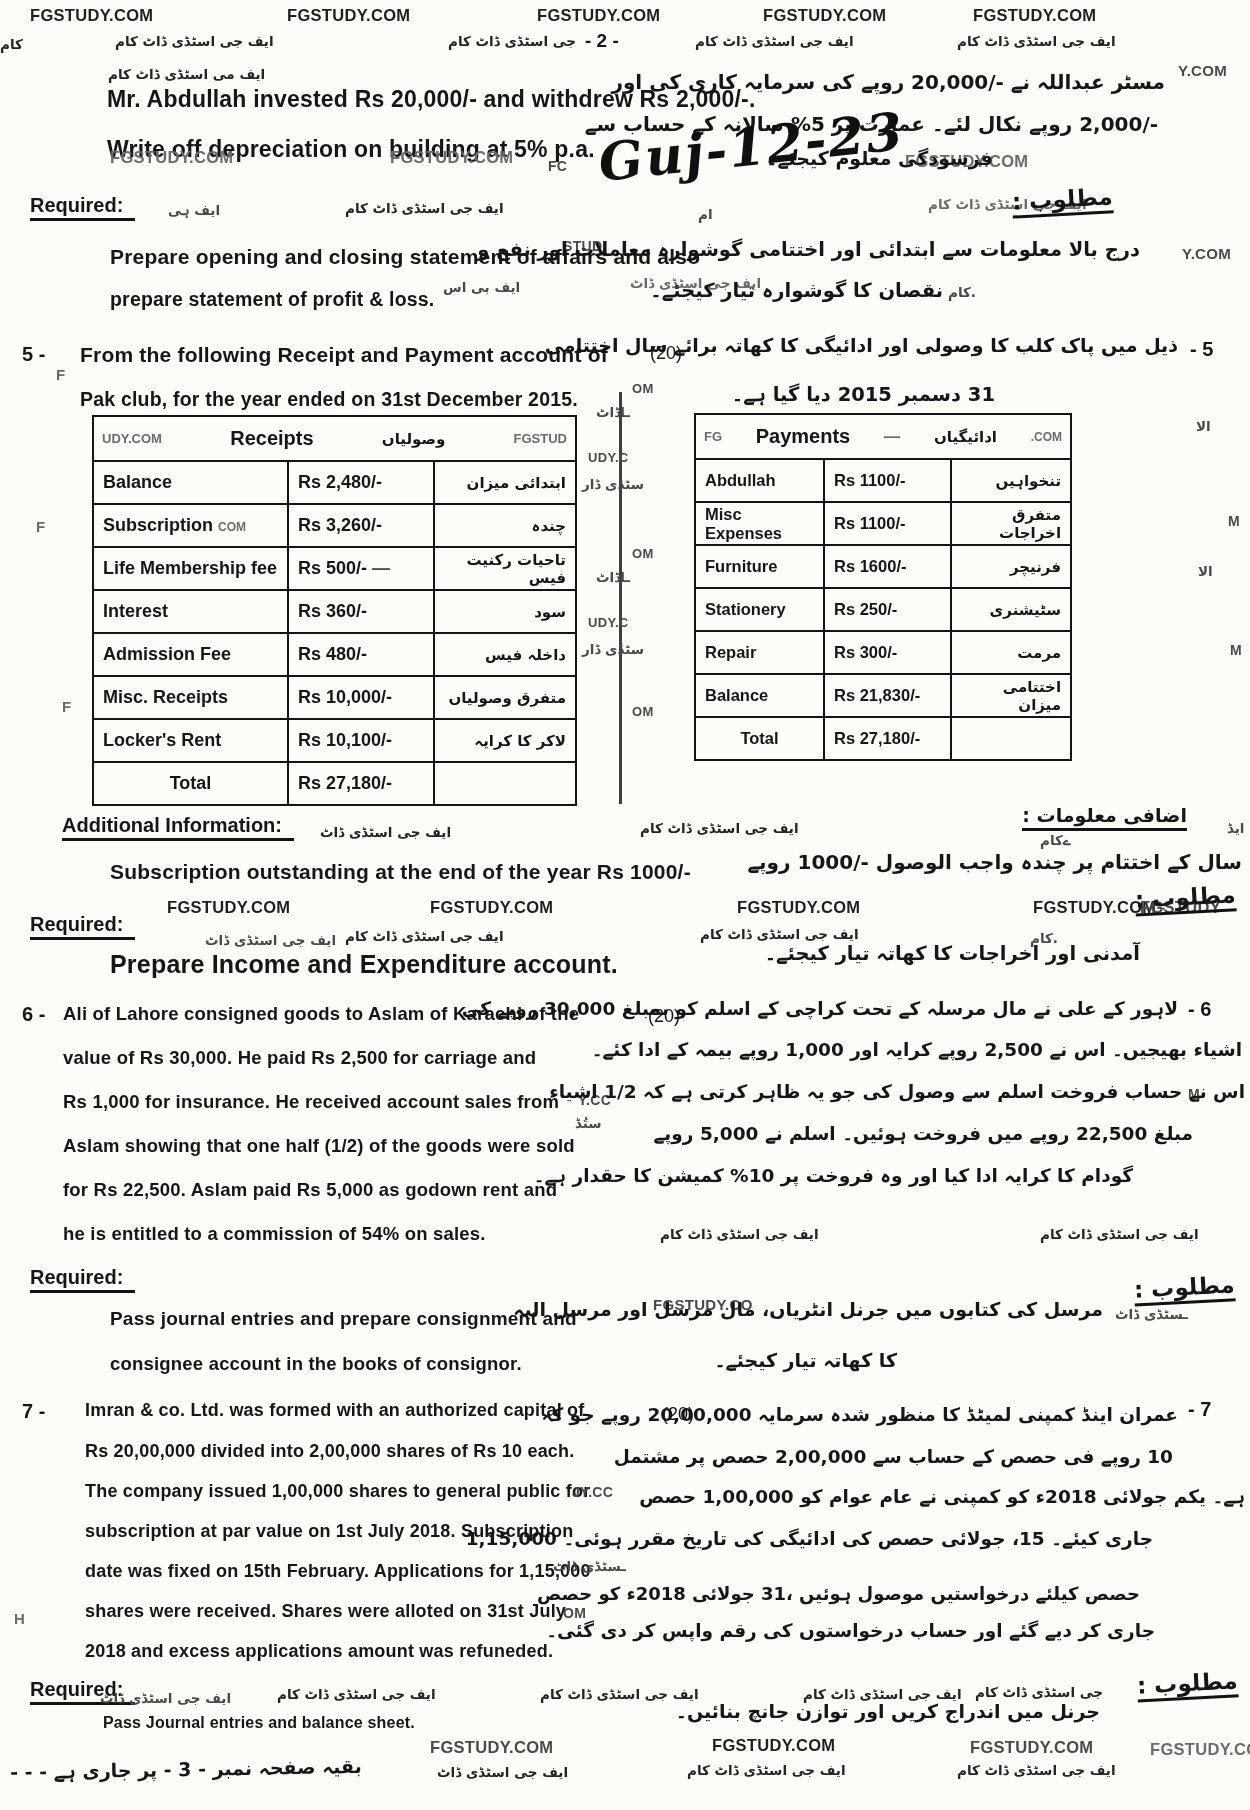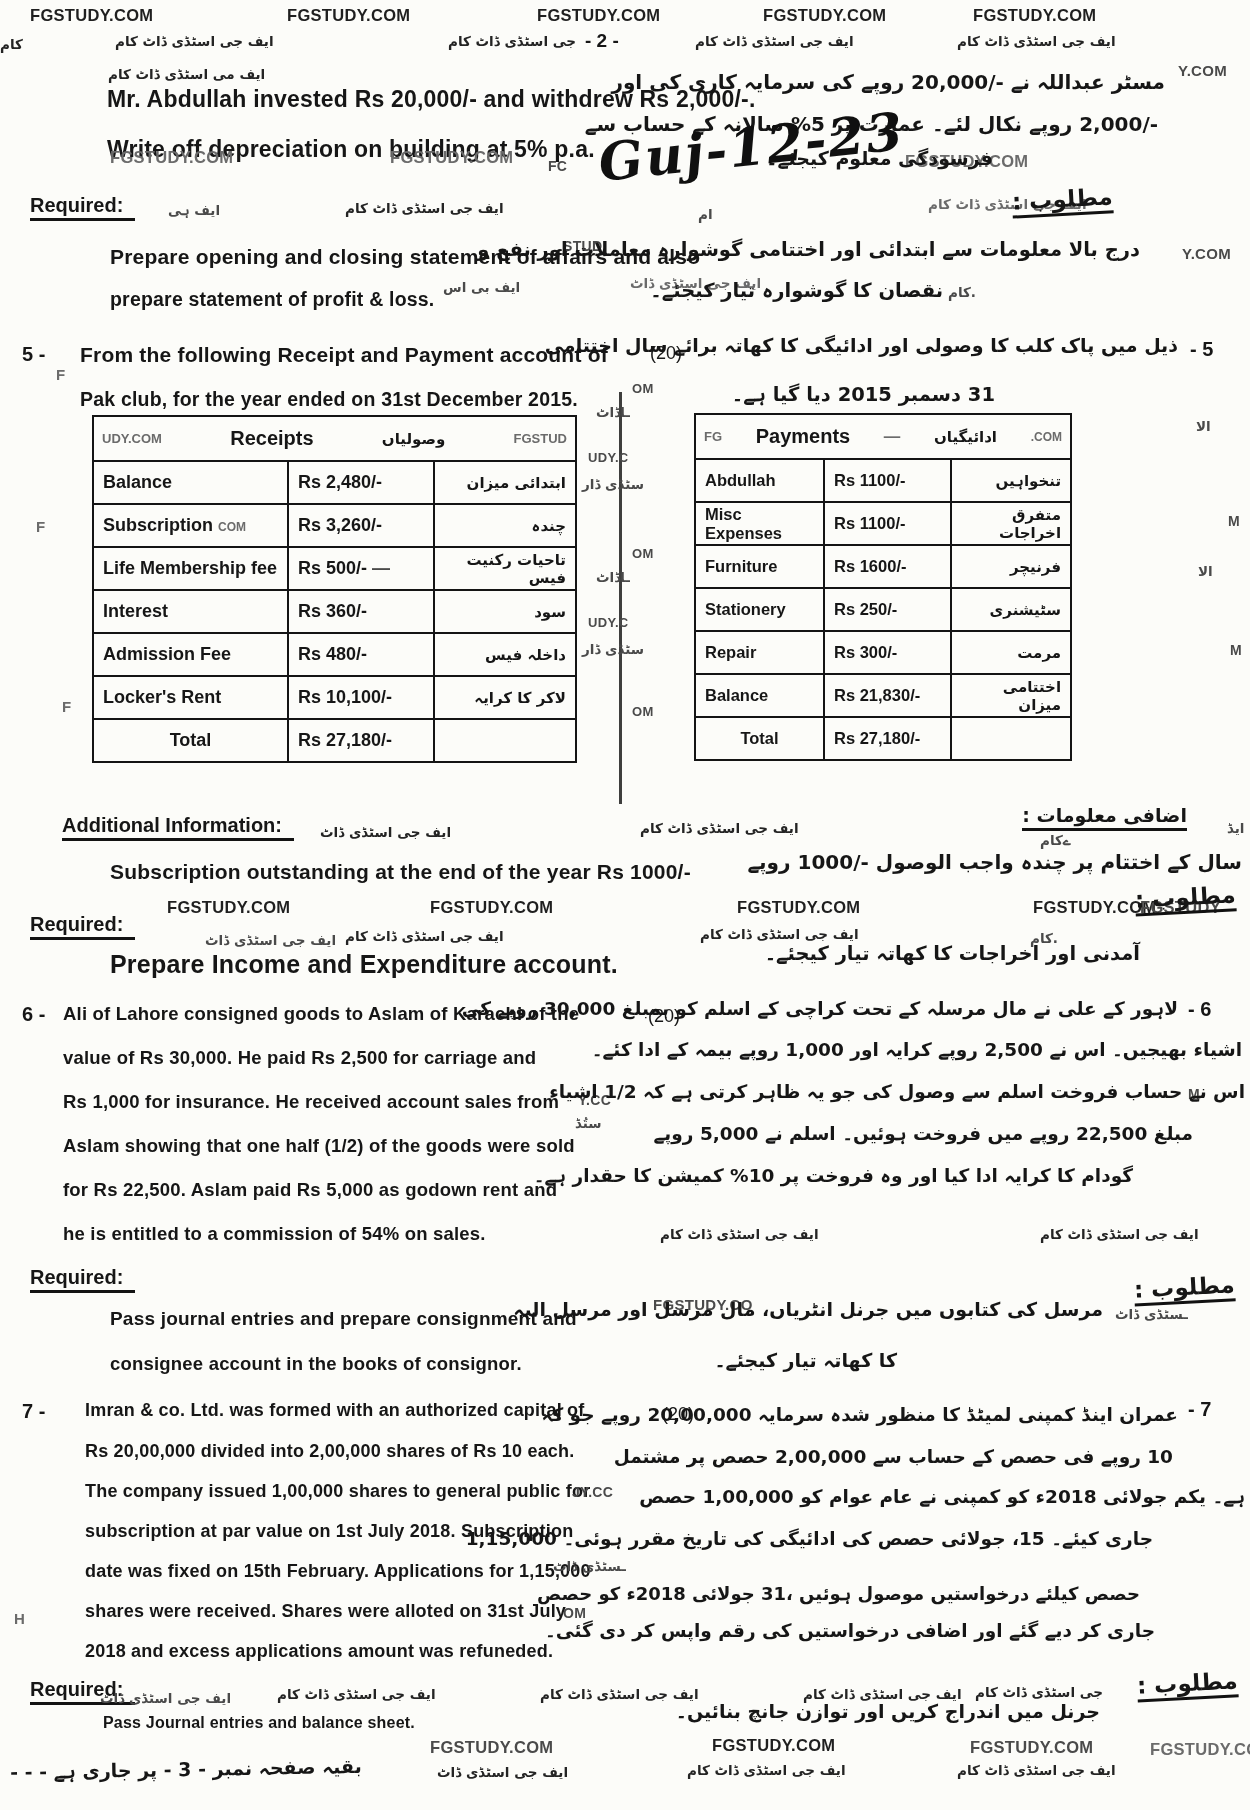--- a/index.html
+++ b/index.html
@@ -129,20 +129,25 @@
       <td>Interest</td>
       <td>Rs 360/-</td>
       <td class="ucell">سود</td>
     </tr>
     <tr>
       <td>Admission Fee</td>
       <td>Rs 480/-</td>
       <td class="ucell">داخلہ فیس</td>
     </tr>
     <tr>
+      <td>Misc. Receipts</td>
+      <td>Rs 10,000/-</td>
+      <td class="ucell">متفرق وصولیاں</td>
+    </tr>
+    <tr>
       <td>Locker's Rent</td>
       <td>Rs 10,100/-</td>
       <td class="ucell">لاکر کا کرایہ</td>
     </tr>
     <tr>
       <td class="ctr">Total</td>
       <td>Rs 27,180/-</td>
       <td class="ucell"></td>
     </tr>
   </tbody>
@@ -287,21 +292,21 @@
   <span class="a wm fade" style="left:572px;top:1484px;font-size:14px">JY.CC</span>
   <span class="a uwm fade" style="left:553px;top:1558px">ـسٹڈی ڈاٹ</span>
   <span class="a wm fade" style="left:563px;top:1605px;font-size:14px">OM</span>
   <span class="a wm fade2" style="left:14px;top:1610px;font-size:15px">H</span>
   <span class="a ur" style="right:72px;top:1404px;font-size:18.5px">عمران اینڈ کمپنی لمیٹڈ کا منظور شدہ سرمایہ 20,00,000 روپے جو کہ</span>
   <span class="a qnum" style="left:1188px;top:1398px">- 7</span>
   <span class="a ur" style="right:77px;top:1446px;font-size:18.5px">10 روپے فی حصص کے حساب سے 2,00,000 حصص پر مشتمل</span>
   <span class="a ur" style="right:5px;top:1486px;font-size:18.5px">ہے۔ یکم جولائی 2018ء کو کمپنی نے عام عوام کو 1,00,000 حصص</span>
   <span class="a ur" style="right:97px;top:1528px;font-size:18.5px">جاری کیئے۔ 15، جولائی حصص کی ادائیگی کی تاریخ مقرر ہوئی۔ 1,15,000</span>
   <span class="a ur" style="right:110px;top:1583px;font-size:18px">حصص کیلئے درخواستیں موصول ہوئیں ،31 جولائی 2018ء کو حصص</span>
-  <span class="a ur" style="right:95px;top:1620px;font-size:18.5px">جاری کر دیے گئے اور اضافی درخواستیں کی رقم واپس کر دی گئی۔</span>
+  <span class="a ur" style="right:95px;top:1620px;font-size:18.5px">جاری کر دیے گئے اور حساب درخواستوں کی رقم واپس کر دی گئی۔</span>
 
   <span class="a head" style="left:30px;top:1678px">Required:</span>
   <span class="a uwm fade" style="left:100px;top:1690px">ایف جی اسٹڈی ڈاٹ</span>
   <span class="a uwm" style="left:277px;top:1686px">ایف جی اسٹڈی ڈاٹ کام</span>
   <span class="a uwm" style="left:540px;top:1686px">ایف جی اسٹڈی ڈاٹ کام</span>
   <span class="a uwm" style="left:803px;top:1686px">ایف جی اسٹڈی ڈاٹ کام</span>
   <span class="a uwm" style="left:975px;top:1684px">جی اسٹڈی ڈاٹ کام</span>
   <span class="a matloob" style="right:12px;top:1670px">مطلوب :</span>
   <span class="a en" style="left:103px;top:1714px;font-size:16px">Pass Journal entries and balance sheet.</span>
   <span class="a ur" style="right:150px;top:1700px;font-size:19px">جرنل میں اندراج کریں اور توازن جانچ بنائیں۔</span>

